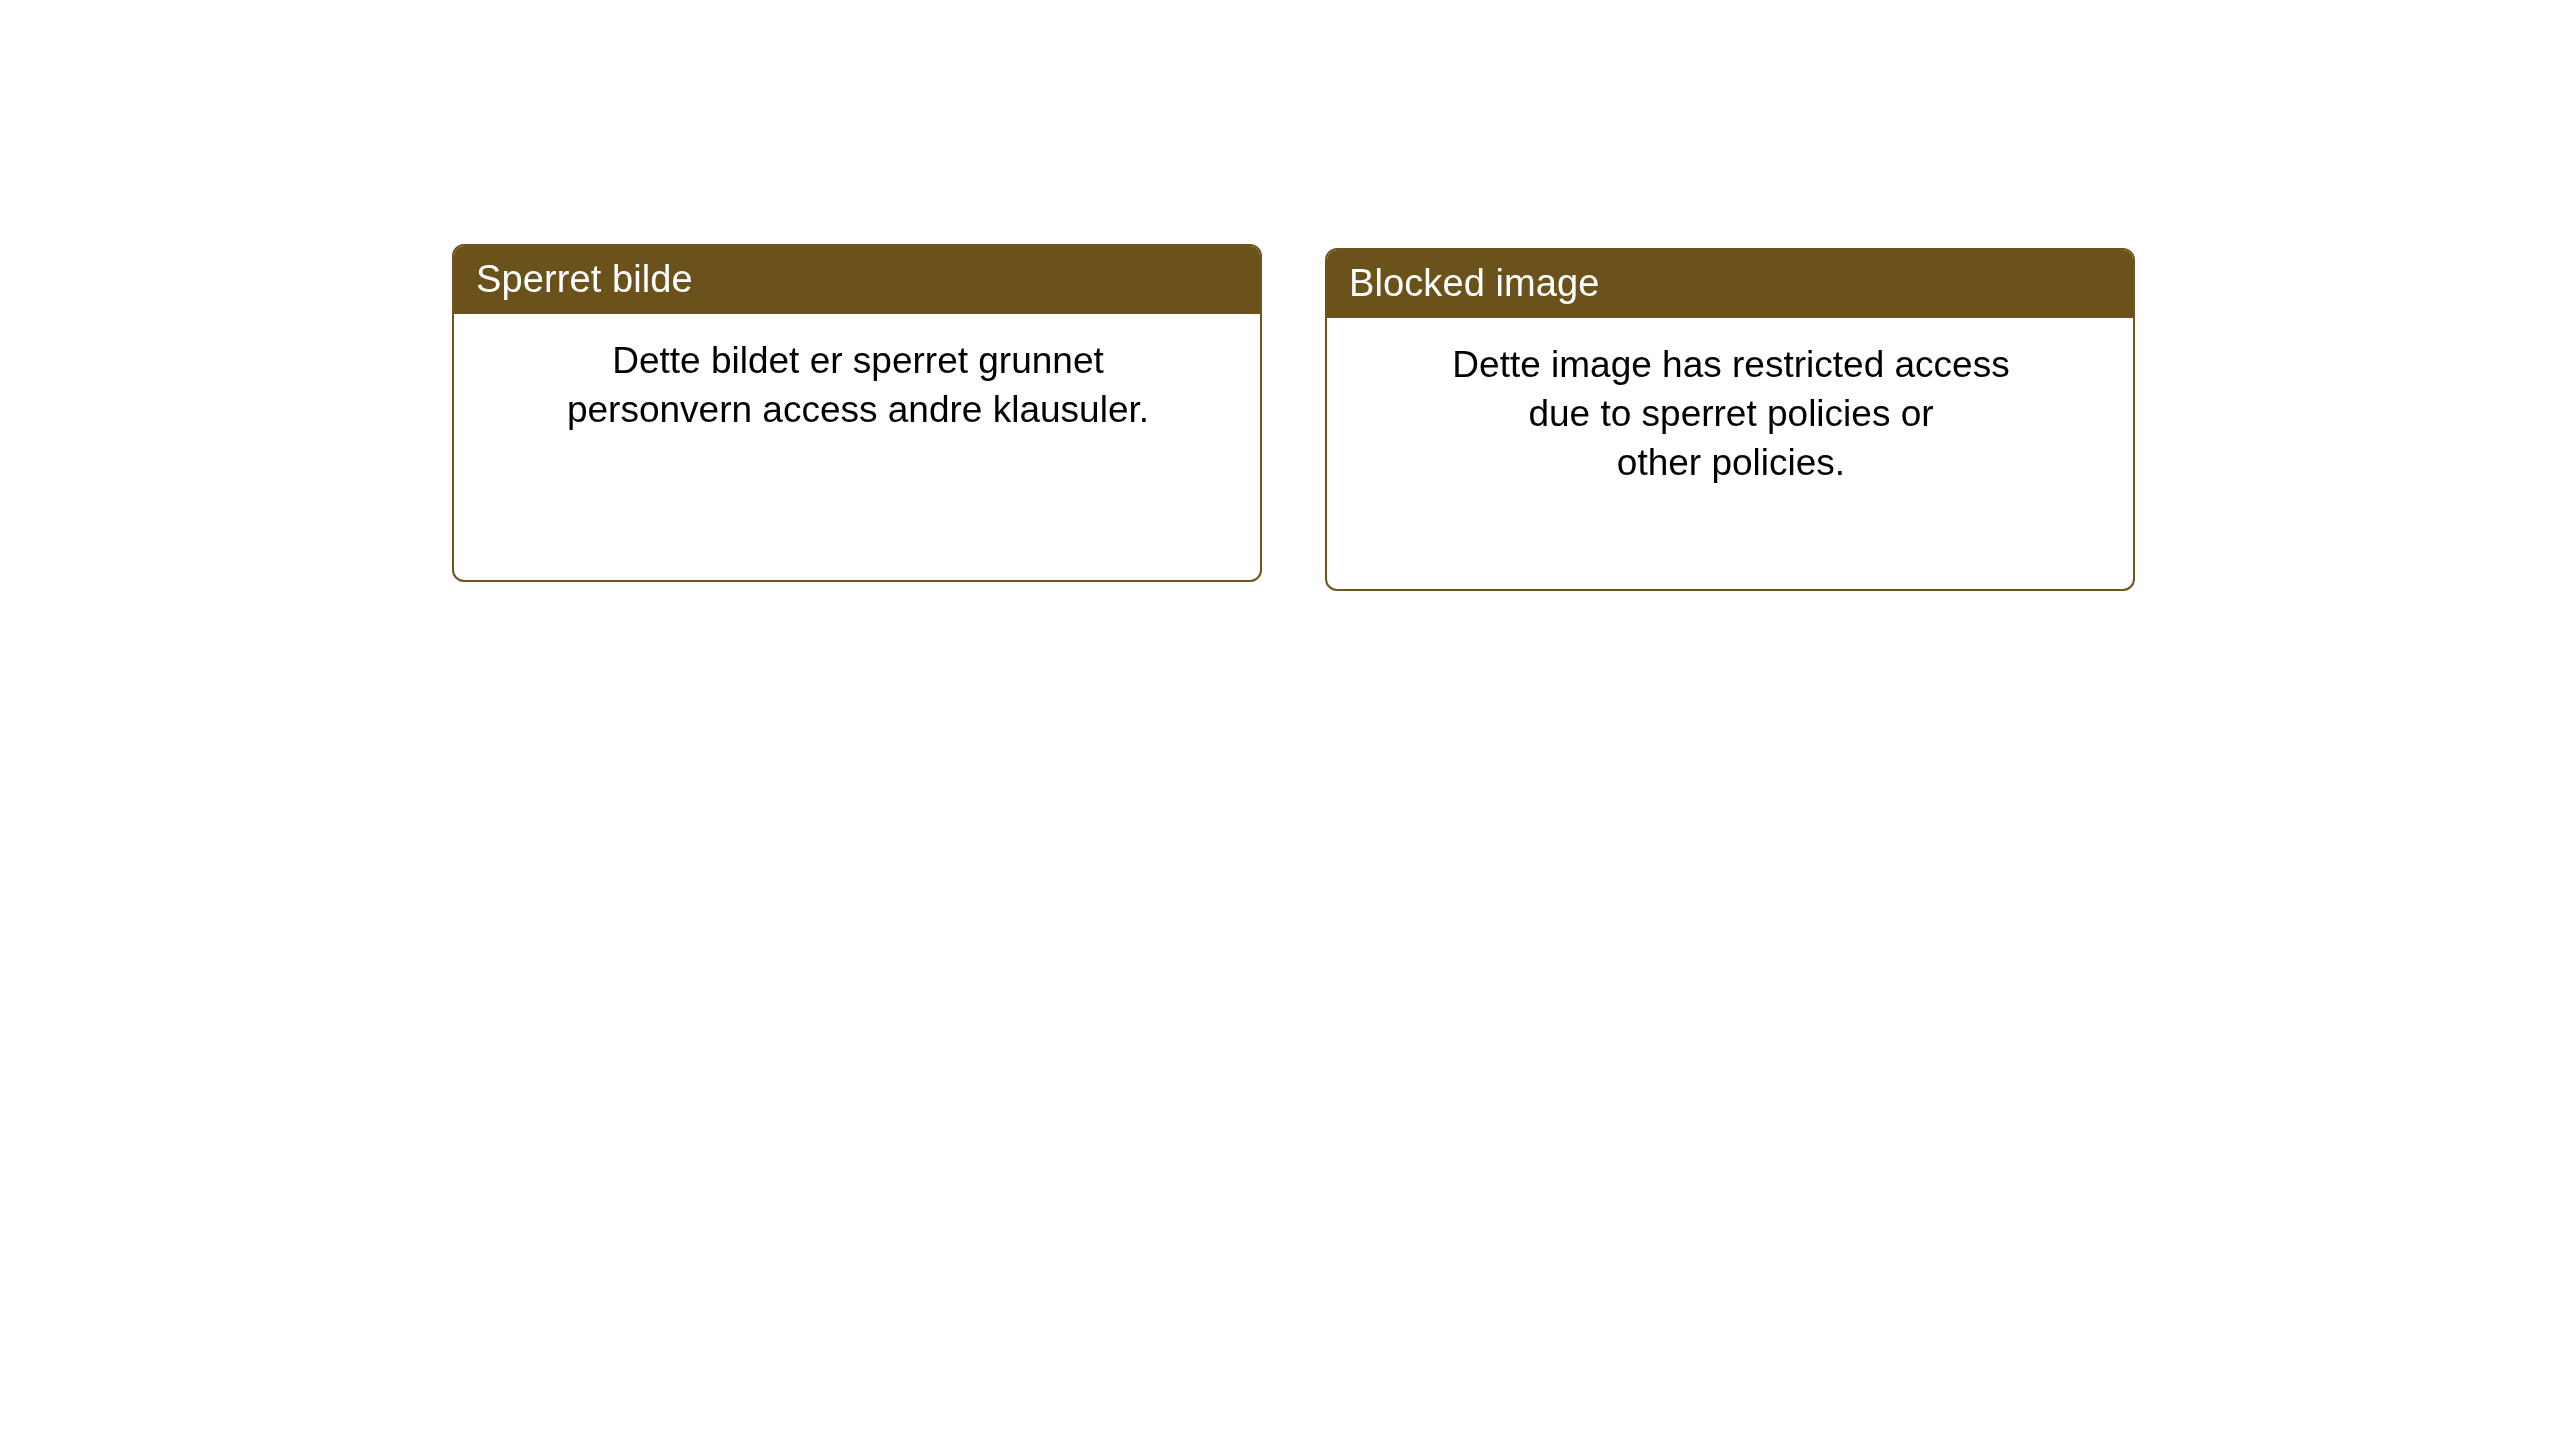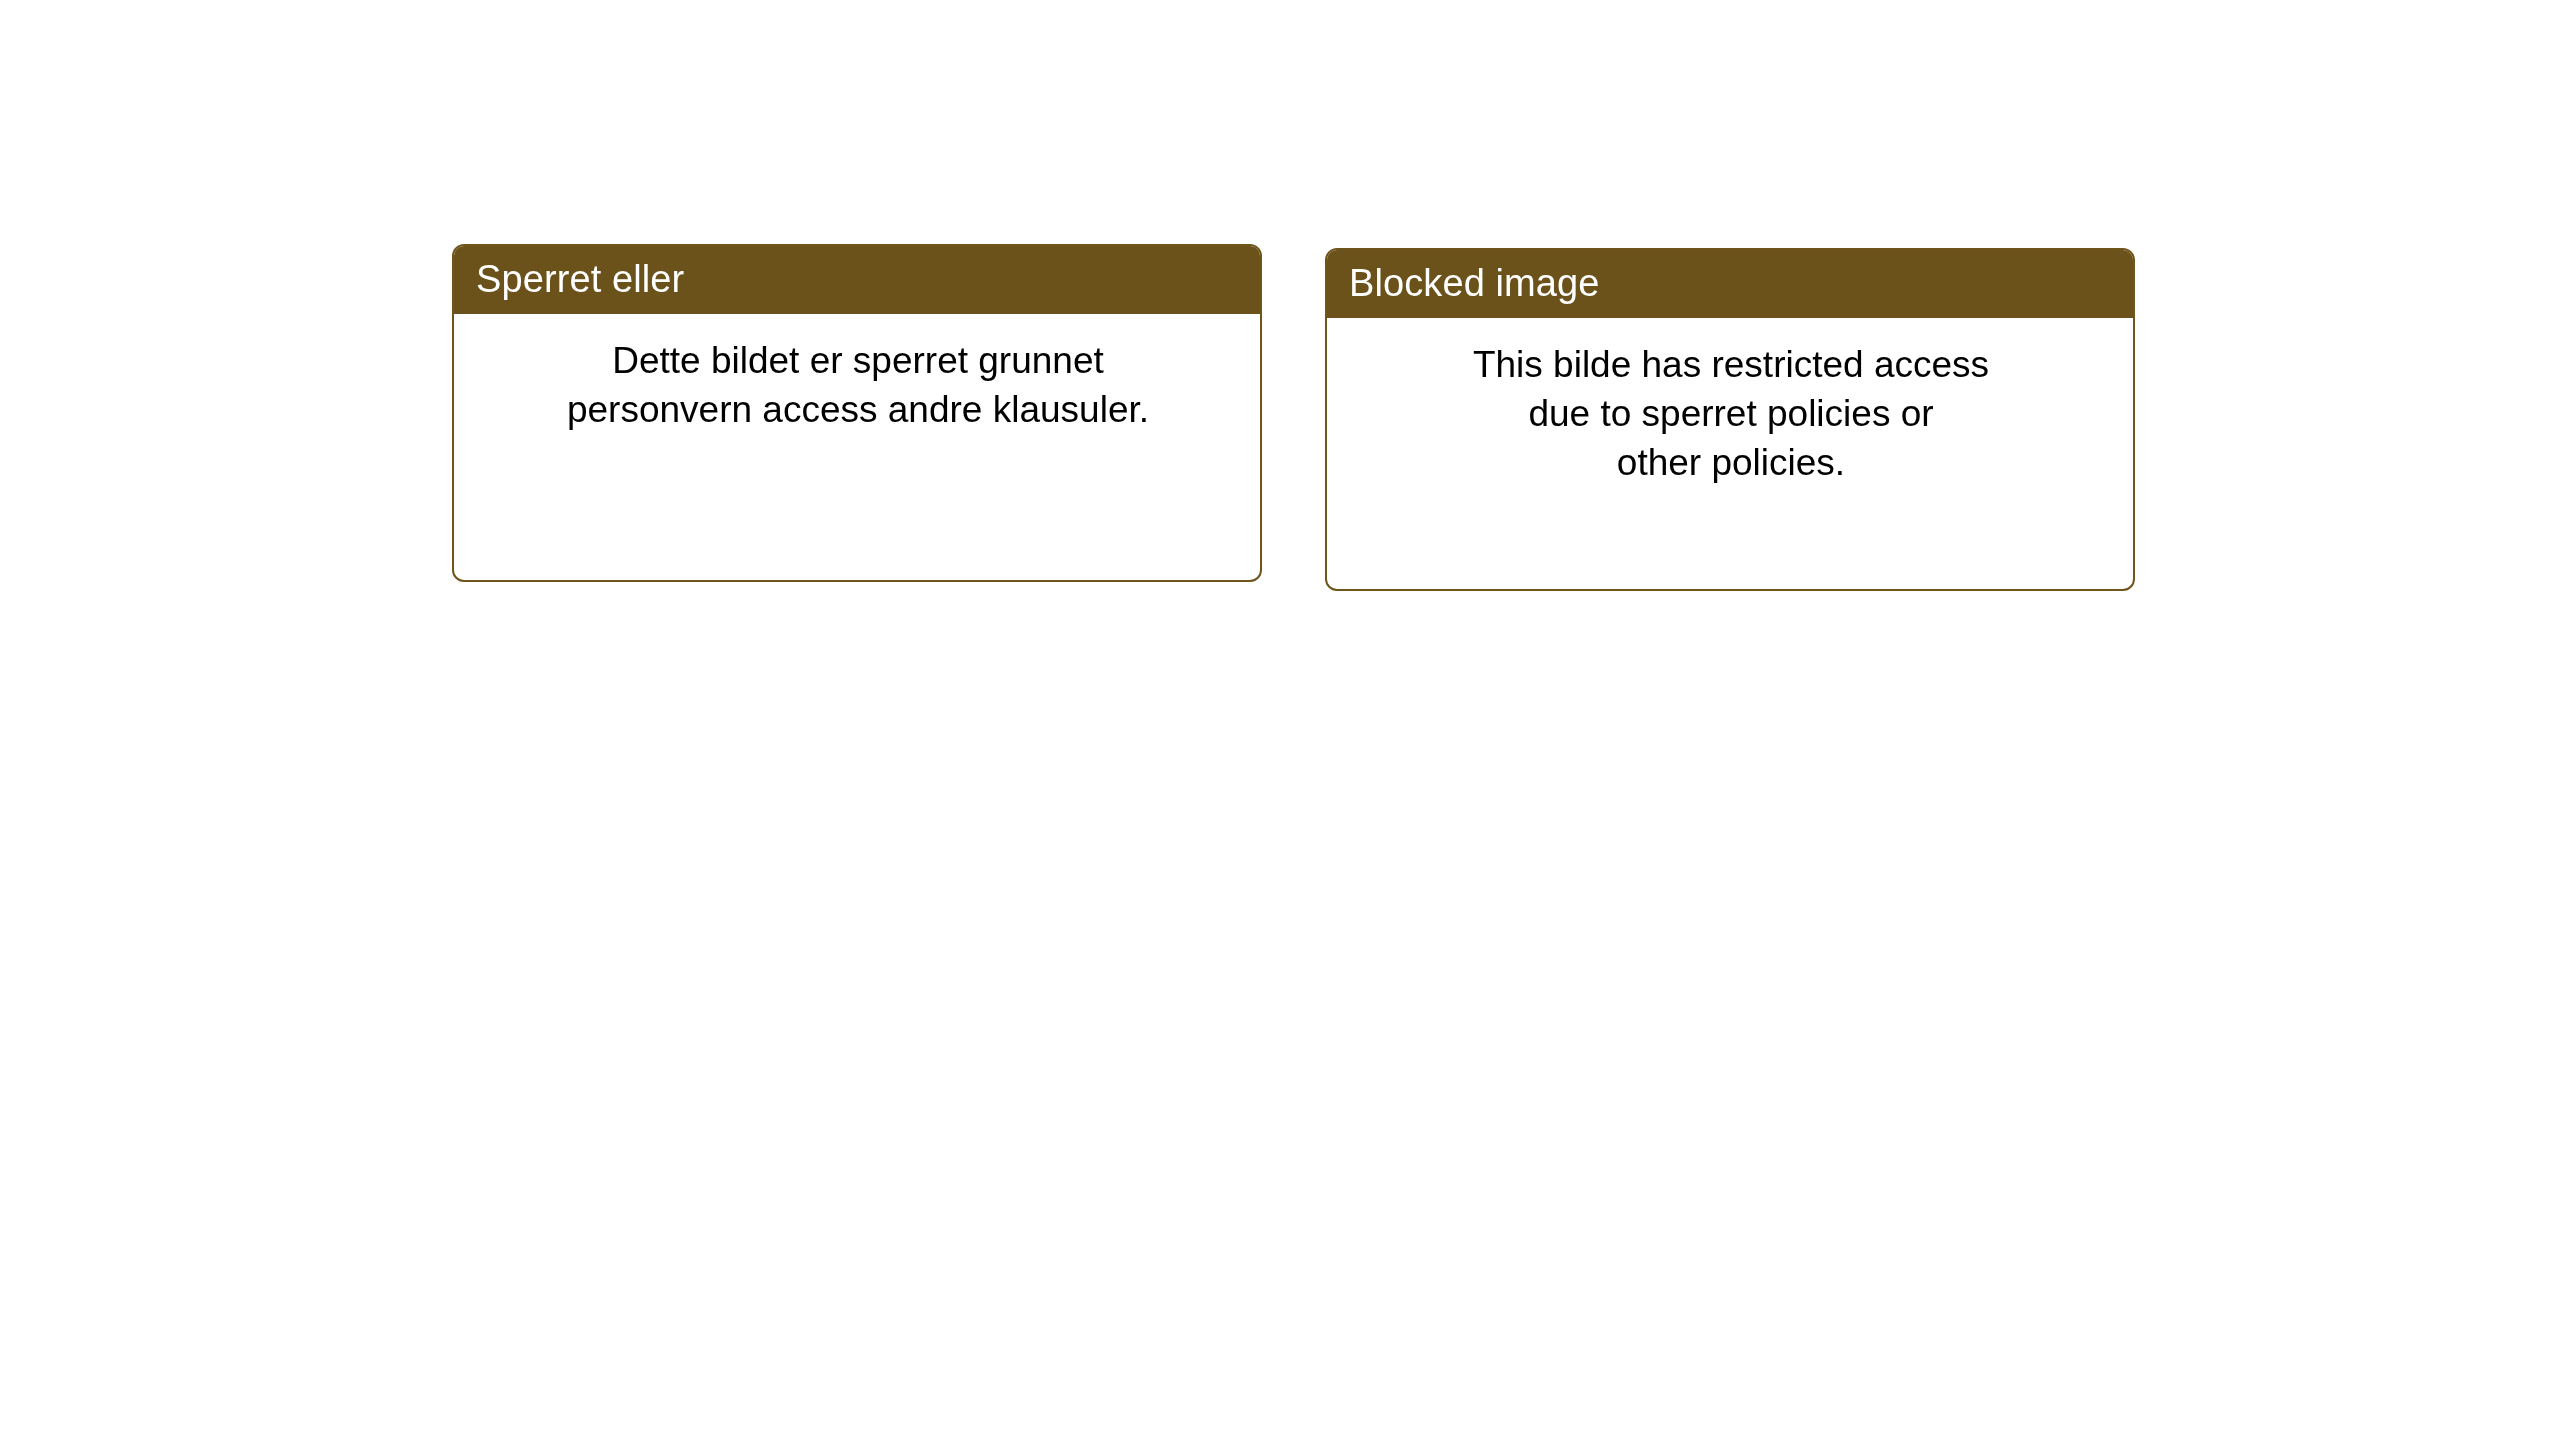--- a/index.html
+++ b/index.html
@@ -68,32 +68,32 @@
     height: 343px;
   }
 </style>
 </head>
 <body>
 
 <div id="page">
 
   <div class="card" id="card-blocked-no">
     <div class="card-header">
-      <span>Sperret eller</span>
+      <span>Sperret bilde</span>
     </div>
     <div class="card-body">
       <span class="line">Dette bildet er sperret grunnet</span>
       <span class="line">personvern access andre klausuler.</span>
     </div>
   </div>
 
   <div class="card" id="card-blocked-en">
     <div class="card-header">
       <span>Blocked image</span>
     </div>
     <div class="card-body">
-      <span class="line">This bilde has restricted access</span>
+      <span class="line">Dette image has restricted access</span>
       <span class="line">due to sperret policies or</span>
       <span class="line">other policies.</span>
     </div>
   </div>
 
 </div>
 
 </body></html>

